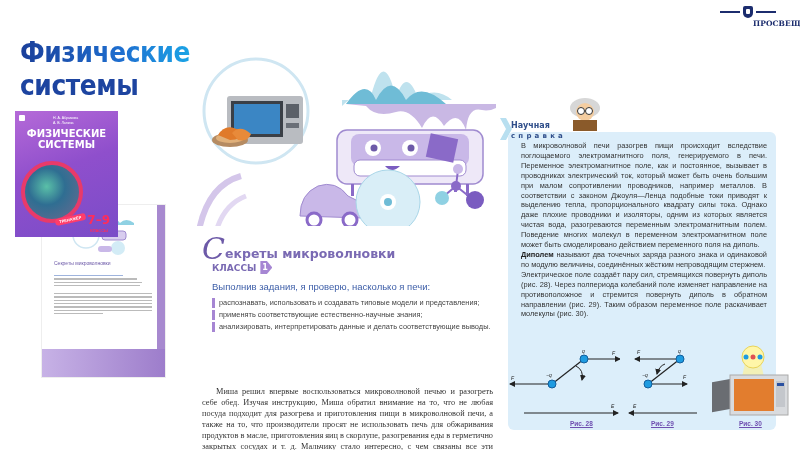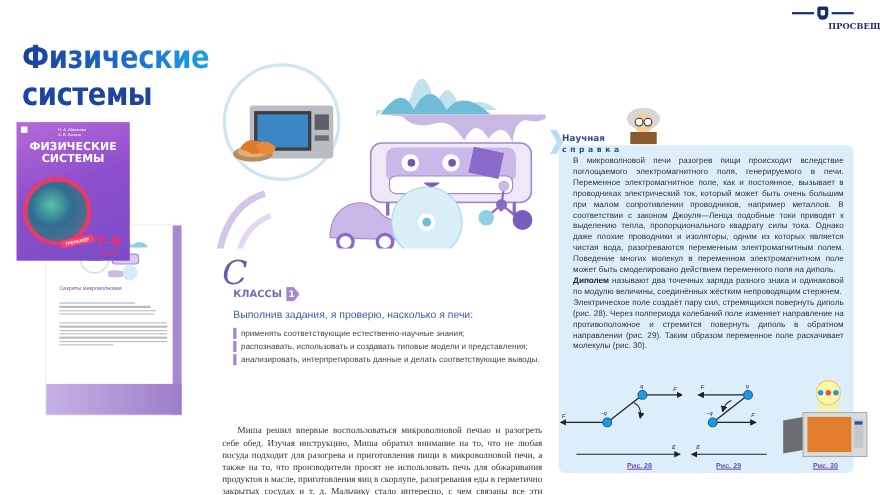--- a/index.html
+++ b/index.html
@@ -185,29 +185,30 @@
       <line x1="260" y1="150" x2="262" y2="134" stroke="#8a6ac8" stroke-width="2"></line>
       <circle cx="246" cy="162" r="7" fill="#8fd1e3"></circle>
       <circle cx="260" cy="150" r="5" fill="#8a6ac8"></circle>
       <circle cx="262" cy="133" r="5" fill="#c9b8e8"></circle>
       <circle cx="279" cy="164" r="9" fill="#7a5cc0"></circle>
     </g>
   </svg>
 
   <div class="ch-title">
     <span class="cap">С</span>
+    <span class="rest">екреты микроволновки</span>
   </div>
   <div class="variant">
     <span>КЛАССЫ</span>
     <span class="num">1</span>
   </div>
   <div class="intro">Выполнив задания, я проверю, насколько я печи:</div>
   <div class="goals">
+    <div class="goal">распознавать, использовать и создавать типовые модели и представления;</div>
     <div class="goal">применять соответствующие естественно-научные знания;</div>
-    <div class="goal">распознавать, использовать и создавать типовые модели и представления;</div>
     <div class="goal">анализировать, интерпретировать данные и делать соответствующие выводы.</div>
   </div>
   <div class="body-text">Миша решил впервые воспользоваться микроволновой печью и разогреть себе обед. Изучая инструкцию, Миша обратил внимание на то, что не любая посуда подходит для разогрева и приготовления пищи в микроволновой печи, а также на то, что производители просят не использовать печь для обжаривания продуктов в масле, приготовления яиц в скорлупе, разогревания еды в герметично закрытых сосудах и т. д. Мальчику стало интересно, с чем связаны все эти ограничения.</div>
 </div>
 
 <svg class="prof" viewBox="0 0 36 36">
   <ellipse cx="18" cy="12" rx="15" ry="10" fill="#d7d7d7"></ellipse>
   <circle cx="18" cy="16" r="9" fill="#f4cda0"></circle>
   <circle cx="14" cy="15" r="3.5" fill="#fff" stroke="#333"></circle>
     <circle cx="22" cy="15" r="3.5" fill="#fff" stroke="#333"></circle>

